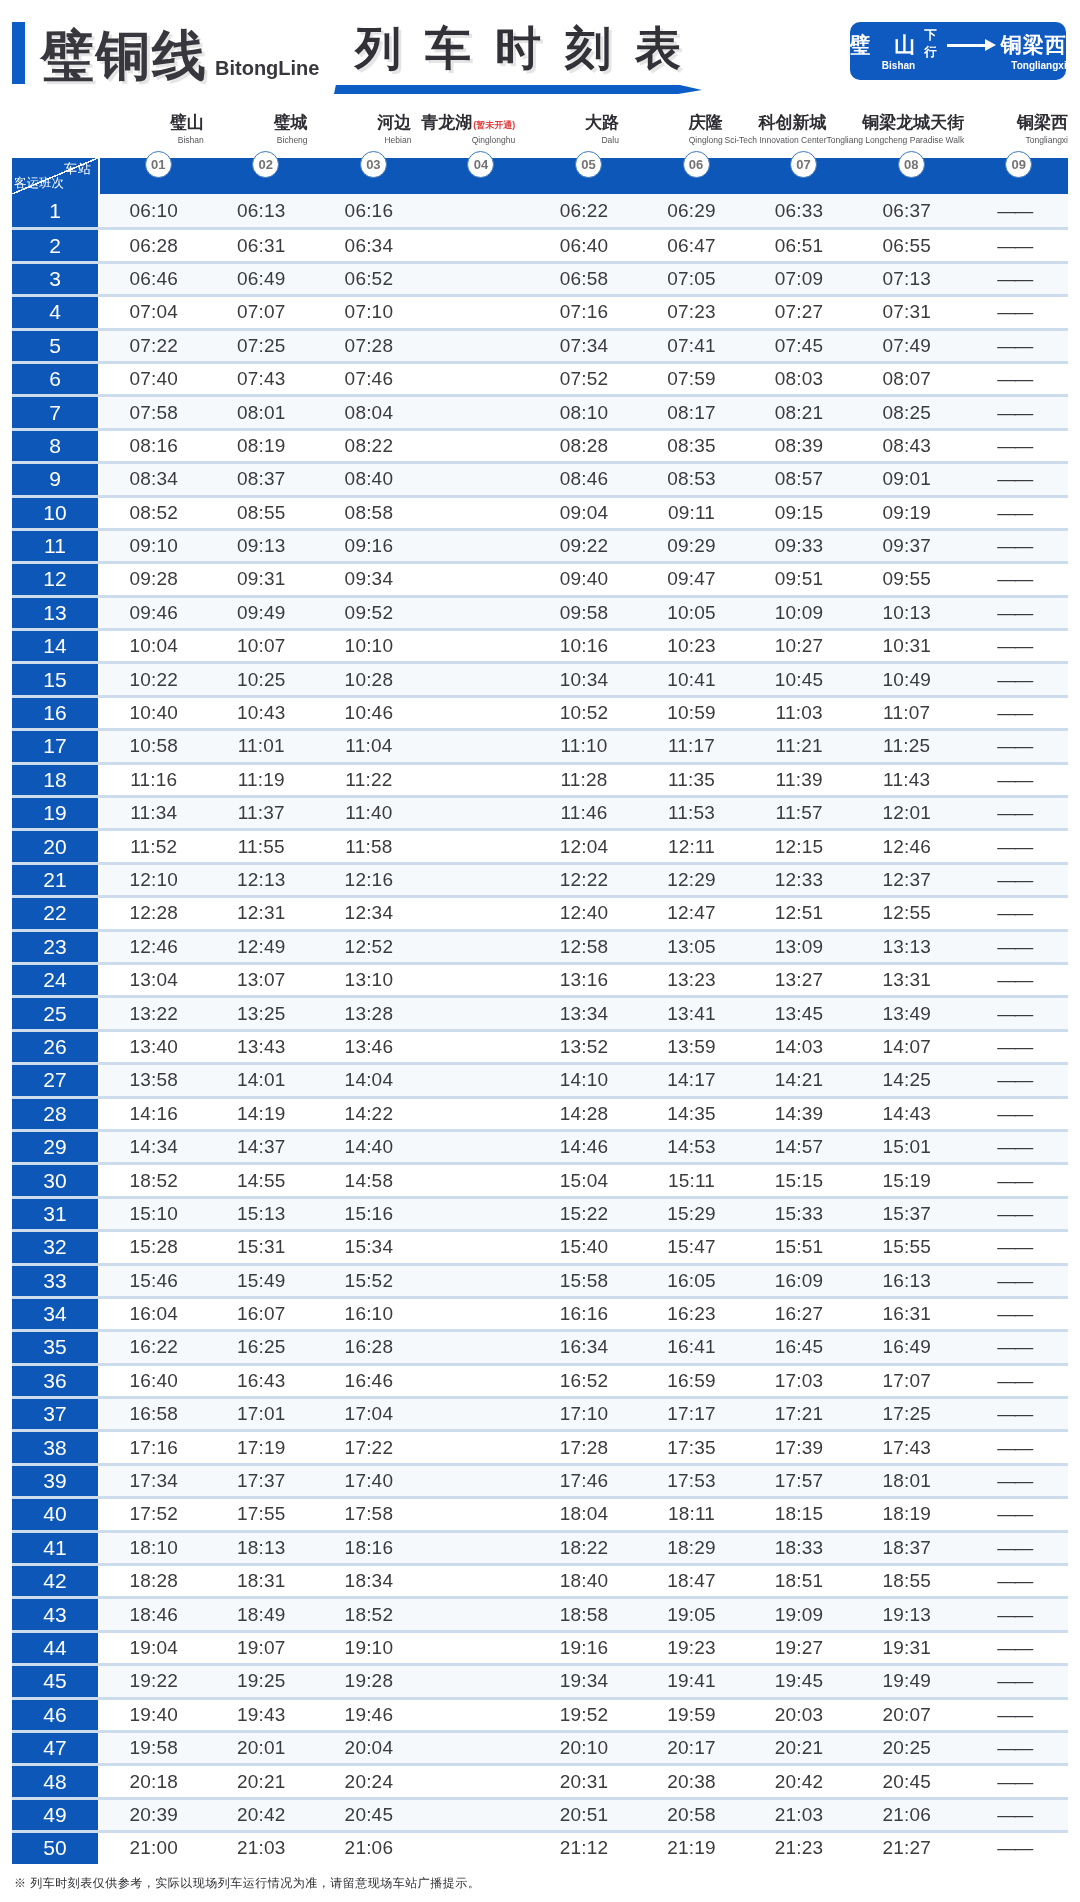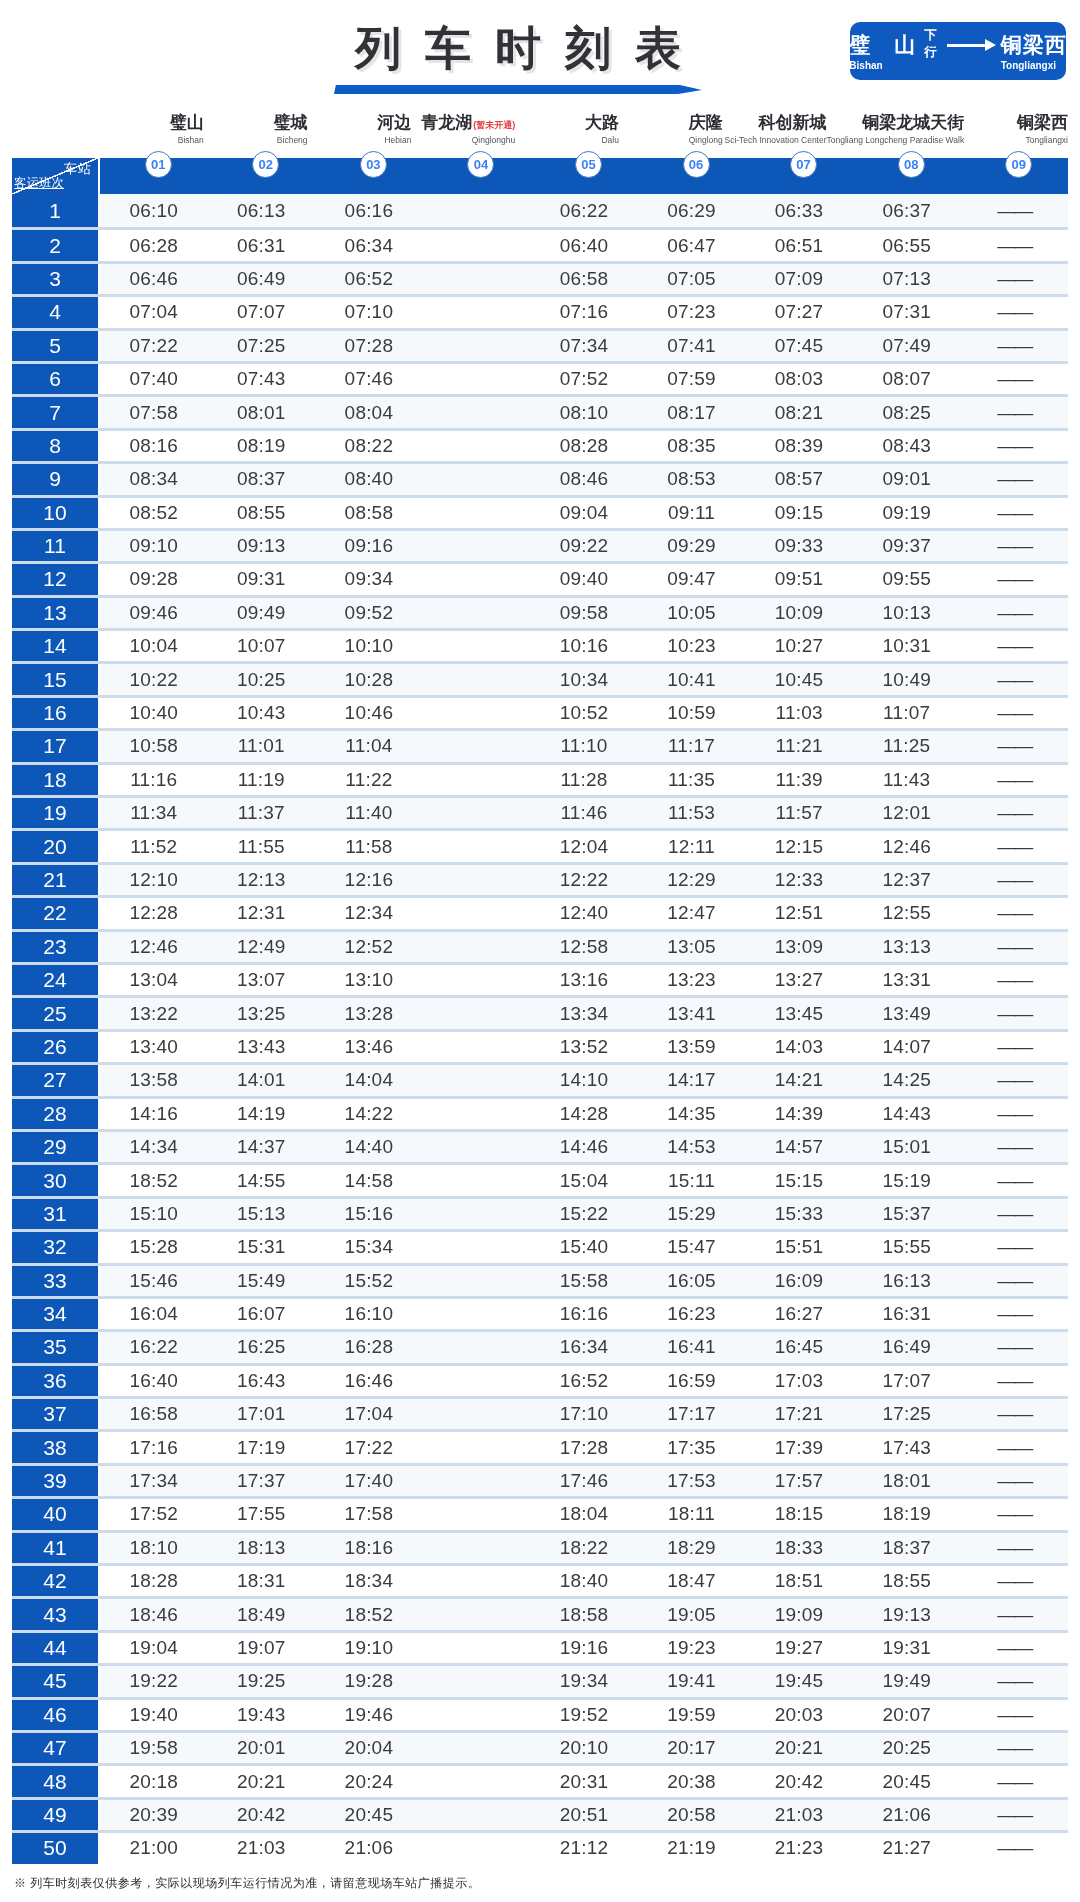--- a/index.html
+++ b/index.html
@@ -15,21 +15,21 @@
   .logo-en { font-size:20px; font-weight:bold; color:#37373d; margin-left:7px; margin-bottom:4px; }
 
   .title-wrap { position:absolute; left:308px; top:18px; width:420px; text-align:center; }
   .title { font-size:46px; font-weight:bold; color:#313137; letter-spacing:24px; margin-right:-24px;
            white-space:nowrap; text-shadow:3px 3px 0 rgba(0,0,0,0.10); }
   .swoosh { margin:5px auto 0 auto; width:368px; height:9px; background:#0c5ec6;
             clip-path:polygon(0.5% 0, 94% 0, 100% 55%, 93.5% 100%, 0 100%); }
 
   .badge { position:absolute; right:14px; top:22px; width:216px; height:58px; background:#0f5ac0;
            border-radius:10px; color:#fff; display:flex; align-items:center; justify-content:center; gap:9px; }
-  .badge-col { text-align:left; }
+  .badge-col { text-align:right; }
   .badge-cn-from { font-size:21px; font-weight:bold; letter-spacing:9px; margin-right:-9px; white-space:nowrap; }
   .badge-cn-to { font-size:21px; font-weight:bold; letter-spacing:1px; white-space:nowrap; }
   .badge-en { font-size:10px; font-weight:bold; margin-top:1px; }
   .badge-dir { display:flex; flex-direction:row; align-items:center; margin-top:-15px; }
   .badge-dir-label { font-size:12.5px; font-weight:bold; letter-spacing:1px; }
   .badge-arrow { position:relative; width:54px; height:3px; background:#fff; margin-top:3px; }
   .badge-arrow:after { content:""; position:absolute; right:-4px; top:-4.5px; width:0; height:0;
             border-left:11px solid #fff; border-top:6px solid transparent; border-bottom:6px solid transparent; }
 
   
@@ -40,44 +40,49 @@
   .st { text-align:right; padding-bottom:13px; position:relative; }
   .st-name { font-size:17px; font-weight:bold; color:#2d2d33; white-space:nowrap; }
   .st-note { font-size:9px; color:#e23c3c; font-weight:bold; margin-left:1px; }
   .st-en { font-size:8.5px; color:#55555a; margin-top:1px; white-space:nowrap; }
 
   .band { height:36px; background:#0d57b8;gap:9px; }
   .corner { position:relative; background:#0d57b8; border-right:2px solid #ffffff;
             background-image:linear-gradient(to bottom right, transparent 48.8%, rgba(255,255,255,0.95) 48.8%,
                              rgba(255,255,255,0.95) 51.2%, transparent 51.2%); }
   .corner-top { position:absolute; top:2px; right:6px; font-size:13px; color:#fff; letter-spacing:1px; }
-  .corner-bottom { position:absolute; bottom:2px; left:2px; font-size:12.5px; color:#fff;text-decoration:underline; }
+  .corner-bottom { position:absolute; bottom:2px; left:2px; font-size:12.5px; color:#fff; }
   .band-cell { display:flex; justify-content:center; align-items:flex-start; }
   .circle { width:27px; height:27px; border-radius:50%; background:#fff; border:1.5px solid #3c78c0;
-            color:#3b82f6; font-size:13px; font-weight:bold; display:flex; align-items:center;
+            color:#737373; font-size:13px; font-weight:bold; display:flex; align-items:center;
             justify-content:center; margin-top:-7px; }
 
   .rows { }
   .row { height:33.4px; border-top:3px solid #cddcec; }
   .row:first-child { border-top:none; }
   .row:nth-child(odd) { background:#f6f9fc; }
   .row-no { background:#0d57b8; color:#ffffff; font-size:21px; display:flex; align-items:center;
             justify-content:center; border-right:2px solid #ffffff; }
   .cell { display:flex; align-items:center; justify-content:center; font-size:19px; color:#3a3a3f;
           letter-spacing:0.2px; white-space:nowrap; }
   .cell.dash { letter-spacing:-2px; color:#3a3a3f; }
 
   .footer { margin:11px 0 0 14px; font-size:12px; color:#2e2e33; letter-spacing:0.5px; }
 </style>
 </head>
 <body>
 
 <div class="page">
 
   <div class="top">
+    <div class="logo">
+      <div class="logo-bar"></div>
+      <div class="logo-cn">璧铜线</div>
+      <div class="logo-en">BitongLine</div>
+    </div>
 
     <div class="title-wrap">
       <div class="title">列车时刻表</div>
       <div class="swoosh"></div>
     </div>
 
     <div class="badge">
       <div class="badge-col">
         <div class="badge-cn-from">璧 山</div>
         <div class="badge-en">Bishan</div>

